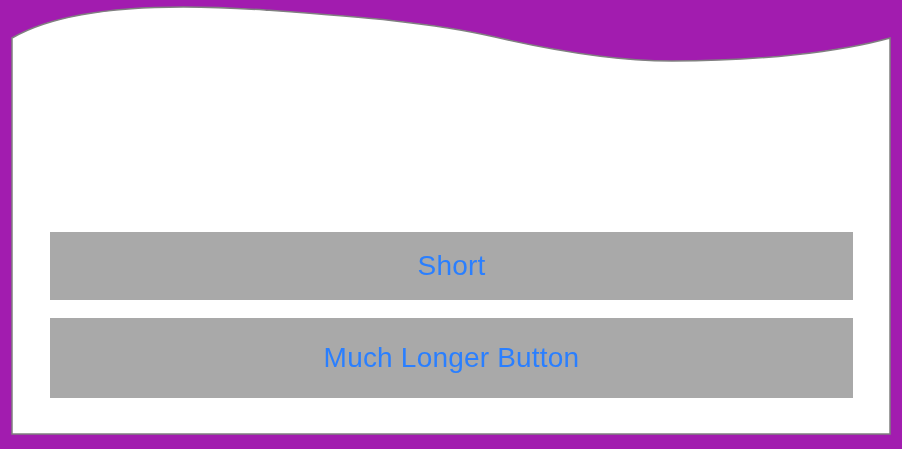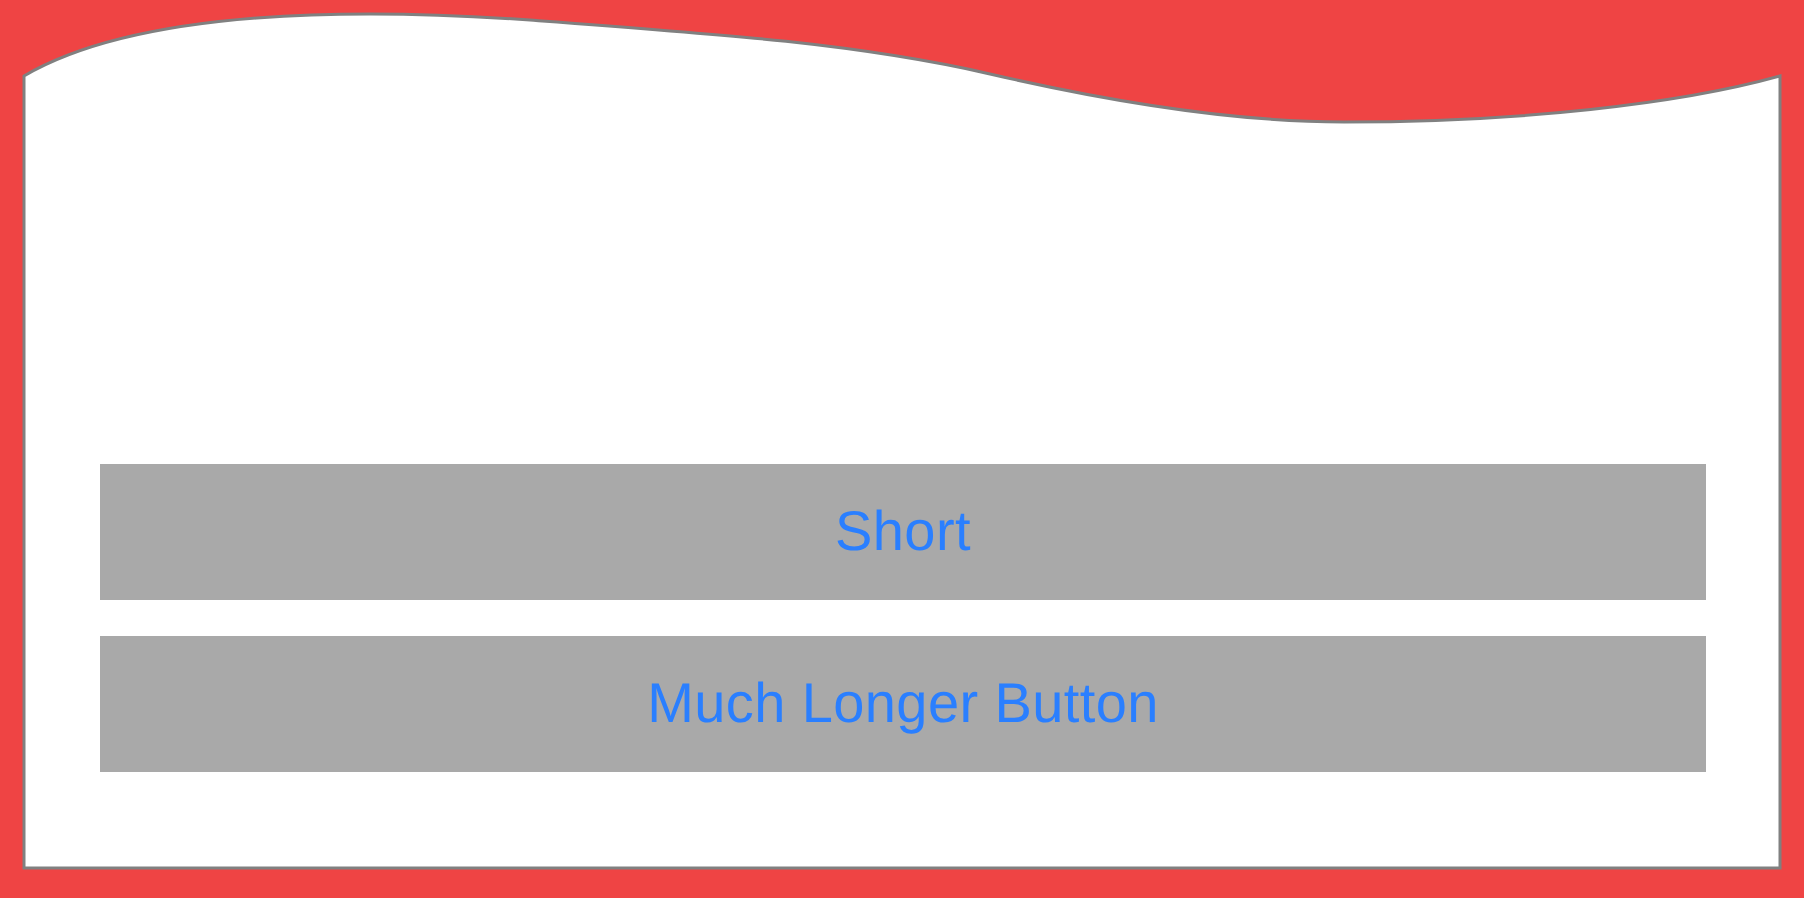--- a/index.html
+++ b/index.html
@@ -62,31 +62,31 @@
     font-size: 28px;
     font-weight: 400;
     line-height: 1;
     letter-spacing: 0.2px;
     white-space: nowrap;
   }
 </style>
 </head>
 <body style="width: 902px; height: 449px; background: rgb(255, 255, 255);">
 
-<div id="stage" style="width: 902px; height: 449px; background: #ef4444;">
+<div id="stage" style="width: 902px; height: 449px; background: #a21caf;">
 
   <svg id="card-frame" viewBox="0 0 902 449" width="902" height="449" xmlns="http://www.w3.org/2000/svg">
     <path id="card-outline" fill="#ffffff" stroke="#808080" stroke-width="1.5" stroke-linejoin="miter" stroke-linecap="butt" d="M 12 38 C 70 4, 180 4, 265 10 C 360 17, 430 22, 495 37 C 560 52, 620 61, 672 61 C 760 61, 840 52, 890 38 L 890 434 L 12 434 Z"></path>
   </svg>
 
   <div id="button-stack" style="left: 50px; top: 232px; width: 803px; gap: 18px;">
 
     <div class="ui-button" role="button" style="background: rgb(169, 169, 169); height: 68px;">
       <span class="ui-button-label" style="color: rgb(42, 127, 255); font-size: 28px;">Short</span>
     </div>
 
-    <div class="ui-button" role="button" style="background: rgb(169, 169, 169); height: 68px; text-align: center;">
+    <div class="ui-button" role="button" style="background: rgb(169, 169, 169); height: 80px; text-align: center;">
       <span class="ui-button-label" style="color: rgb(42, 127, 255); font-size: 28px;">Much Longer Button</span>
     </div>
 
   </div>
 
 </div>
 
 </body></html>

